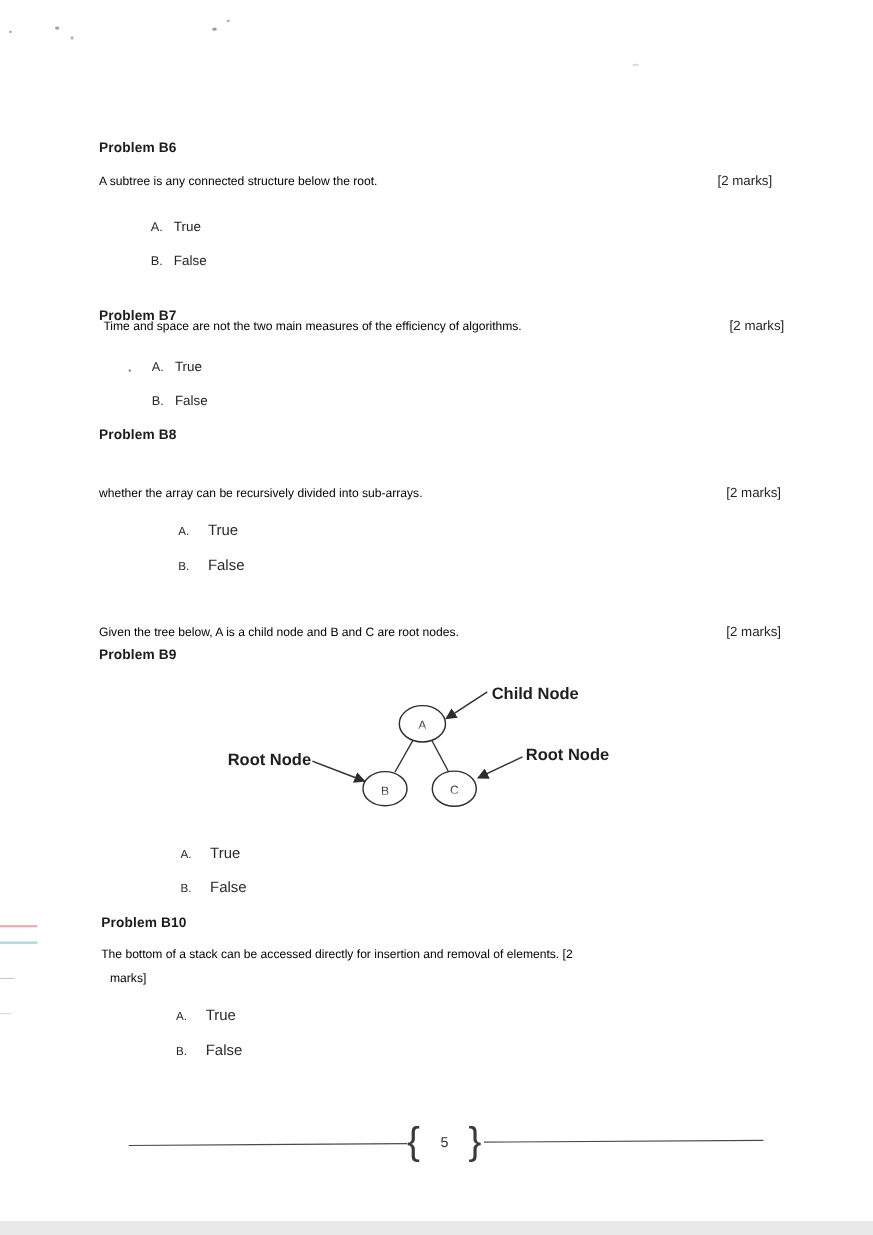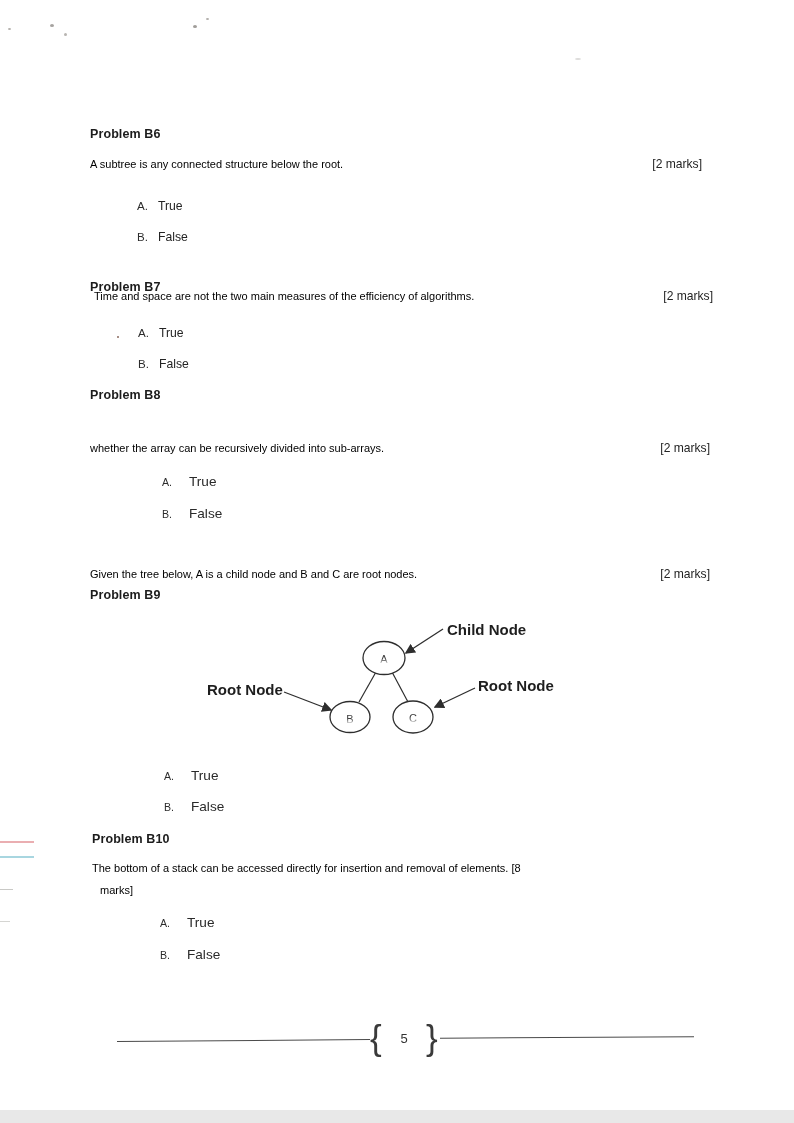--- a/index.html
+++ b/index.html
@@ -177,21 +177,21 @@
   <div class="abs opt lg" style="left:164px;top:768px;">
     <span class="letter">A.</span>
     <span class="label">True</span>
   </div>
   <div class="abs opt lg" style="left:164px;top:799px;">
     <span class="letter">B.</span>
     <span class="label">False</span>
   </div>
 
   <div class="abs prob-title" style="left:92px;top:832px;">Problem B10</div>
-  <div class="abs stmt" style="left:92px;top:862px;">The bottom of a stack can be accessed directly for insertion and removal of elements. [8</div>
+  <div class="abs stmt" style="left:92px;top:862px;">The bottom of a stack can be accessed directly for insertion and removal of elements. [2</div>
   <div class="abs stmt" style="left:100px;top:884px;">marks]</div>
   <div class="abs opt lg" style="left:160px;top:915px;">
     <span class="letter">A.</span>
     <span class="label">True</span>
   </div>
   <div class="abs opt lg" style="left:160px;top:947px;">
     <span class="letter">B.</span>
     <span class="label">False</span>
   </div>
 

